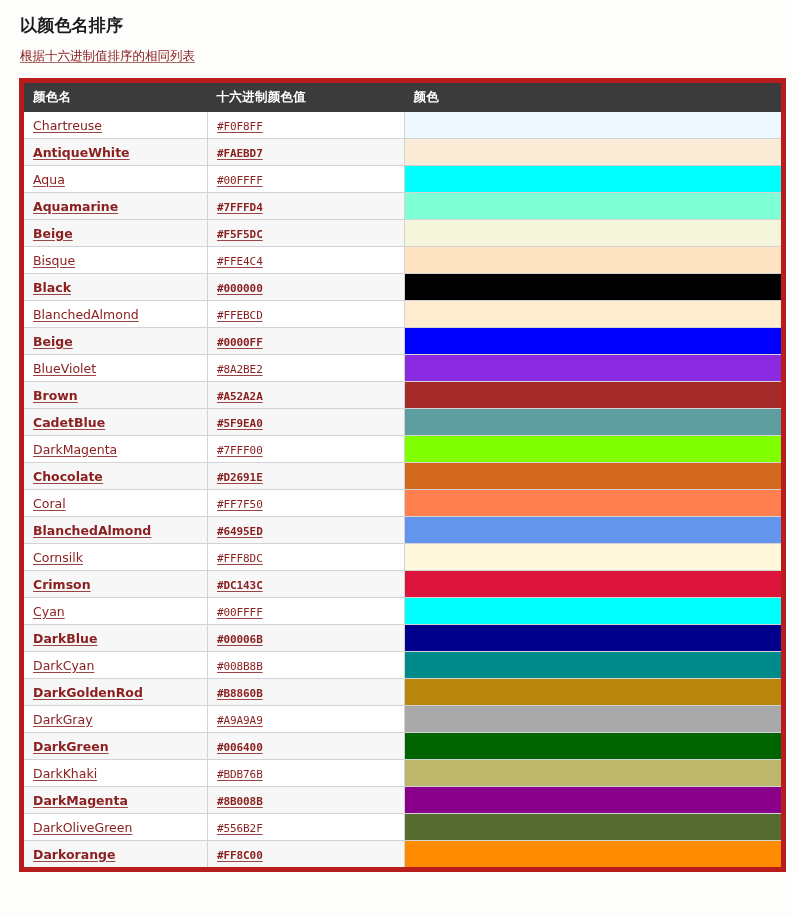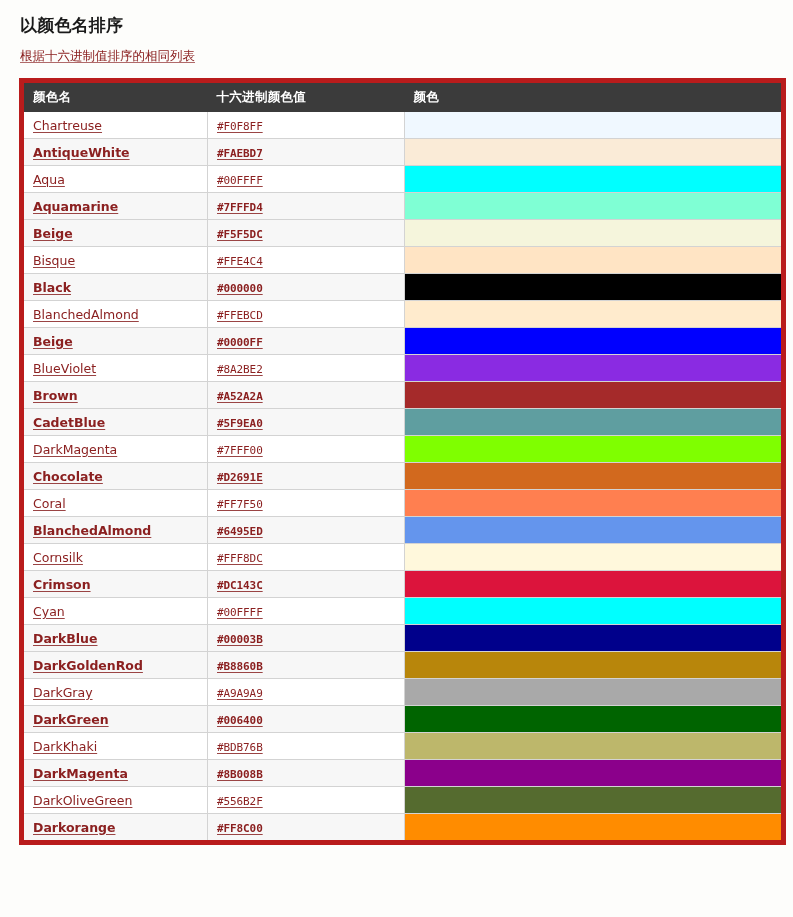--- a/index.html
+++ b/index.html
@@ -269,23 +269,30 @@
           </tr>
           <tr class="">
             <td class="cell-name"><a class="color-link" href="#">Cyan</a></td>
             <td class="cell-hex"><a class="hex-link" href="#">#00FFFF</a></td>
             <td class="cell-swatch">
               <span class="swatch" style="background: rgb(0, 255, 255);"></span>
             </td>
           </tr>
           <tr class="alt">
             <td class="cell-name"><a class="color-link" href="#">DarkBlue</a></td>
-            <td class="cell-hex"><a class="hex-link" href="#">#00003B</a></td>
+            <td class="cell-hex"><a class="hex-link" href="#">#00006B</a></td>
             <td class="cell-swatch">
               <span class="swatch" style="background: rgb(0, 0, 139);"></span>
+            </td>
+          </tr>
+          <tr class="">
+            <td class="cell-name"><a class="color-link" href="#">DarkCyan</a></td>
+            <td class="cell-hex"><a class="hex-link" href="#">#008B8B</a></td>
+            <td class="cell-swatch">
+              <span class="swatch" style="background: rgb(0, 139, 139);"></span>
             </td>
           </tr>
           <tr class="alt">
             <td class="cell-name"><a class="color-link" href="#">DarkGoldenRod</a></td>
             <td class="cell-hex"><a class="hex-link" href="#">#B8860B</a></td>
             <td class="cell-swatch">
               <span class="swatch" style="background: rgb(184, 134, 11);"></span>
             </td>
           </tr>
           <tr class="">

